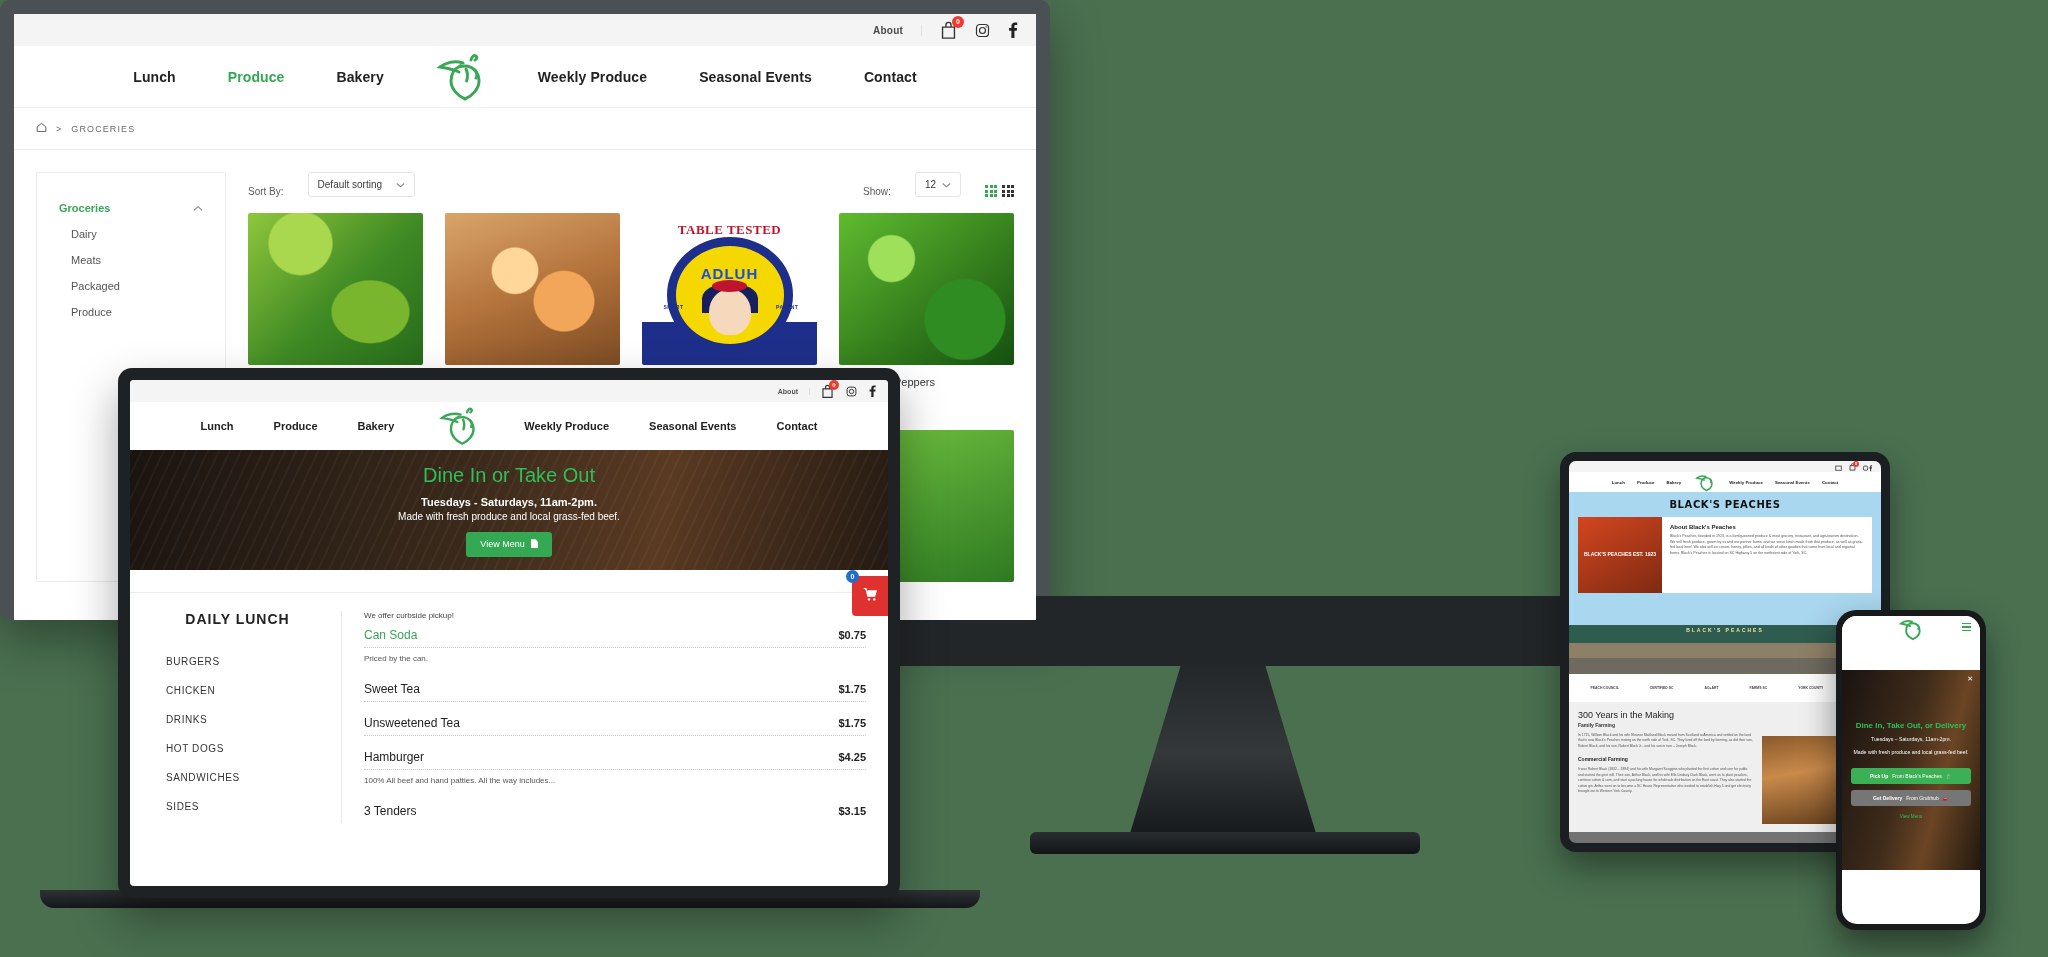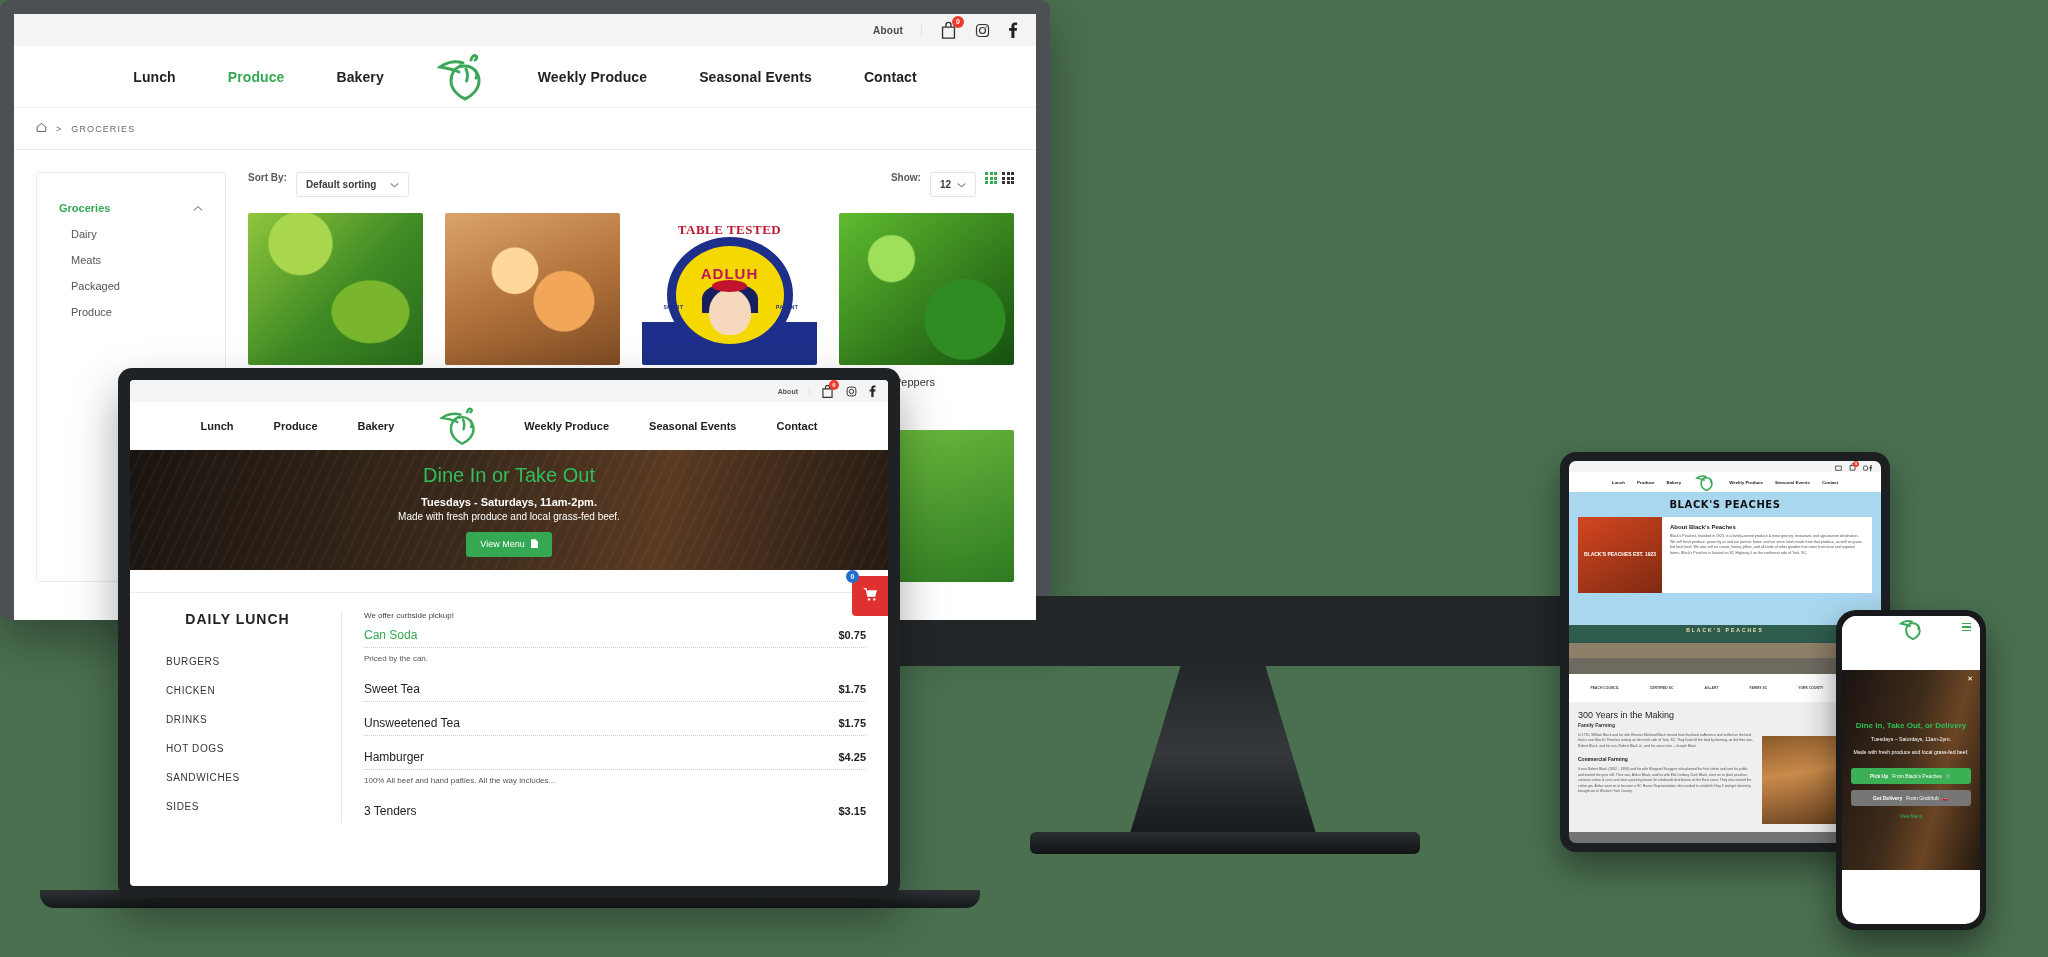--- a/index.html
+++ b/index.html
@@ -51,21 +51,21 @@
   
   .shopwrap { display:flex; padding:22px; gap:22px; }
   .side { width:190px; border:1px solid #ececec; border-radius:2px; padding:22px 0 0 0; }
   .side .cat { display:flex; align-items:center; justify-content:space-between;
                padding:7px 22px; font-size:11px; color:#34a853; font-weight:700; }
   .side .sub { padding:7px 22px 7px 34px; font-size:11px; color:#555; }
 
   .grid-area { flex:1; }
   .toolbar { display:flex; align-items:center; justify-content:space-between;
              margin-bottom:16px; }
-  .tb-left, .tb-right { display:flex; align-items:flex-start; gap:9px;font-weight:bold; }
+  .tb-left, .tb-right { display:flex; align-items:flex-end; gap:24px; }
   .tb-label { font-size:10px; color:#5a5a5a; }
   .sel { border:1px solid #e4e4e4; border-radius:3px; padding:6px 9px; font-size:10px;
          color:#3a3a3a; display:flex; align-items:center; gap:14px; background:#fff; }
   .sel.small { gap:6px; }
   .viewtog { display:flex; gap:5px; }
   .gdots { display:grid; grid-template-columns:repeat(3,3px); gap:1.5px; }
   .gdots i { width:3px; height:3px; background:#34a853; display:block; }
   .ldots { display:grid; grid-template-columns:repeat(3,3px); gap:1.5px; }
   .ldots i { width:3px; height:3px; background:#333; display:block; }
 
@@ -106,21 +106,21 @@
   
   .adluh-in { position:absolute; inset:0; background:#fff; }
   .adluh-circ { position:absolute; left:14%; top:16%; width:72%; height:76%;
                 border-radius:50%; background:#f5d800; border:9px solid #1d2f8a; }
   .adluh-blue { position:absolute; left:0; bottom:0; width:100%; height:28%;
                 background:#1d2f8a; }
   .adluh-top { position:absolute; left:0; top:6%; width:100%; text-align:center;
                font-size:13px; font-weight:700; color:#c0142e;
                font-family:"Liberation Serif", serif; letter-spacing:.5px; }
   .adluh-mid { position:absolute; left:0; top:34%; width:100%; text-align:center;
-               font-size:15px; font-weight:700; color:#be185d; letter-spacing:1px; }
+               font-size:15px; font-weight:700; color:#1d4ed8; letter-spacing:1px; }
   .adluh-face { position:absolute; left:38%; top:50%; width:24%; height:30%;
                 border-radius:50% 50% 45% 45%; background:#f6d9bd; }
   .adluh-hair { position:absolute; left:34%; top:46%; width:32%; height:20%;
                 border-radius:50% 50% 0 0; background:#17205e; }
   .adluh-hat { position:absolute; left:40%; top:44%; width:20%; height:8%;
                border-radius:50%; background:#c0142e; }
   .adluh-sm { position:absolute; width:100%; text-align:center; font-size:5px;
               color:#1d2f8a; font-weight:700; letter-spacing:.5px; }
 
   

